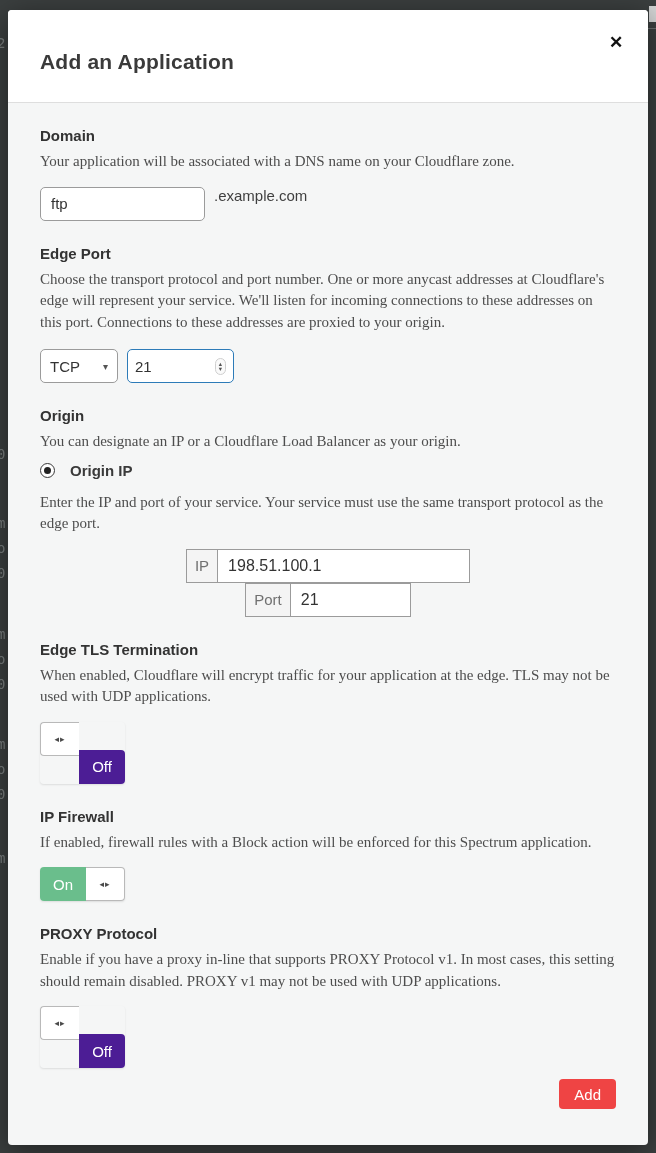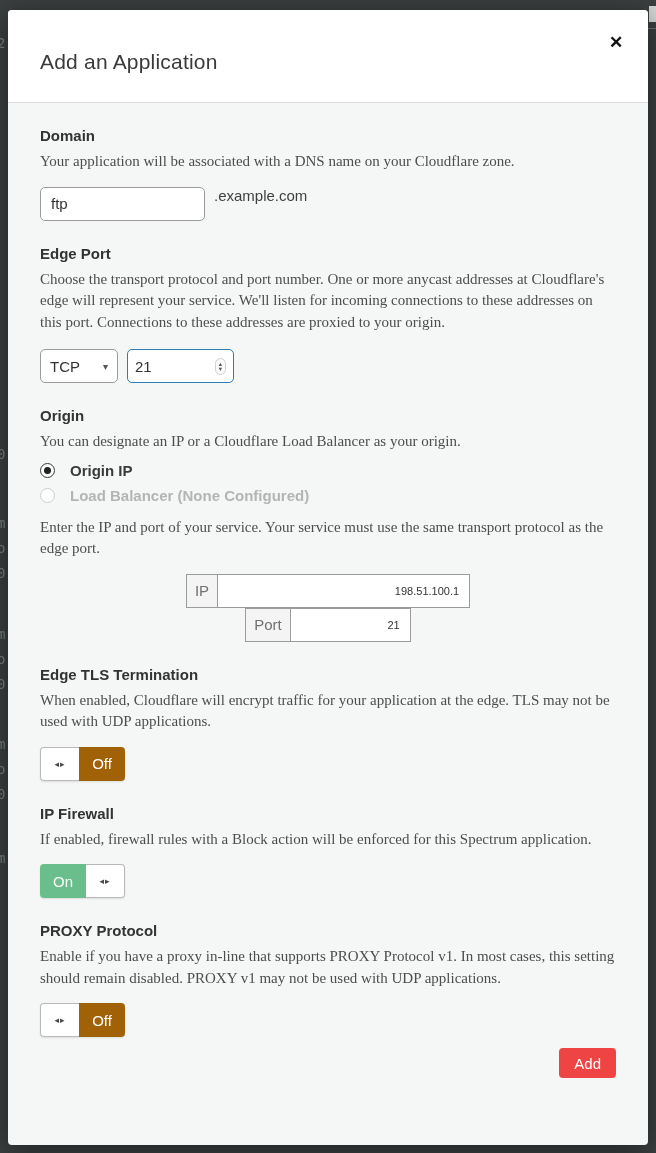--- a/index.html
+++ b/index.html
@@ -25,21 +25,21 @@
   .modal{
     position:absolute;left:8px;top:10px;width:640px;height:1135px;
     background:#f5f6f6;border-radius:4px;overflow:hidden;
     box-shadow:0 6px 30px rgba(0,0,0,.45);
   }
   .modal-header{
     background:#ffffff;height:93px;border-bottom:1px solid #dedede;
     padding:0 32px;position:relative;box-sizing:border-box;
   }
   .modal-title{
-    margin:0;padding-top:40px;font-size:21px;font-weight:400;color:#3a3a3a;letter-spacing:.2px;
+    margin:0;padding-top:40px;font-size:21px;font-weight:700;color:#3a3a3a;letter-spacing:.2px;
   }
   .close-btn{
     position:absolute;top:20px;right:20px;width:24px;height:24px;
     display:flex;align-items:center;justify-content:center;
     font-size:17px;font-weight:700;color:#111;cursor:pointer;user-select:none;
   }
   .modal-body{padding:24px 32px 0;box-sizing:border-box;}
   .section{margin-top:24px;}
   .section:first-child{margin-top:0;}
   .section h3{margin:0 0 7px;font-size:15px;font-weight:700;color:#333;}
@@ -88,39 +88,39 @@
   .radio-group{margin-bottom:9px;font-weight:bold;}
   
   .ipport-row{display:flex;align-items:center;flex-direction:column;}
   .input-group{display:flex;}
   .input-addon{
     height:34px;box-sizing:border-box;border:1px solid #9b9b9b;background:#f4f4f4;
     color:#707070;font-size:15px;display:flex;align-items:center;padding:0 8px;
   }
   .input-plain{
     height:34px;box-sizing:border-box;border:1px solid #9b9b9b;border-left:none;
-    background:#fff;padding:0 10px;font-size:11px;color:#333;
-    font-family:"Liberation Sans", sans-serif;outline:none;text-align:right;
+    background:#fff;padding:0 10px;font-size:16px;color:#333;
+    font-family:"Liberation Sans", sans-serif;outline:none;
   }
   .ip-input{width:252px;}
   .port-input{width:120px;}
   .group-gap{width:9px;}
   
   .toggle{display:inline-flex;border-radius:4px;box-shadow:0 1px 2px rgba(0,0,0,.10);cursor:pointer;}
   .toggle-seg{
     height:34px;box-sizing:border-box;display:flex;align-items:center;justify-content:center;
   }
   .seg-handle{
     width:39px;background:#fff;border:1px solid #b9b9b9;
     color:#4a4a4a;font-size:9px;letter-spacing:1px;
   }
   .seg-handle.left{border-radius:4px 0 0 4px;border-right:none;}
   .seg-handle.right{border-radius:0 4px 4px 0;border-left:none;}
   .seg-state{width:46px;font-size:15px;color:#fff;}
-  .seg-off{background:#a16207;border-radius:0 4px 4px 0;}
+  .seg-off{background:#4c1d95;border-radius:0 4px 4px 0;margin-top:28px;}
   .seg-on{background:#6abe8c;border-radius:4px 0 0 4px;}
   
   .footer-row{display:flex;justify-content:flex-end;margin-top:11px;padding-bottom:24px;}
   .add-btn{
     background:#ef4444;color:#fff;border:none;border-radius:4px;
     font-size:15px;font-family:"Liberation Sans", sans-serif;
     padding:6px 15px;height:30px;cursor:pointer;
   }
 </style>
 </head>
@@ -179,24 +179,20 @@
     </div>
 
     <div class="section">
       <h3>Origin</h3>
       <p class="tight">You can designate an IP or a Cloudflare Load Balancer as your origin.</p>
       <div class="radio-group">
         <div class="radio-row">
           <span class="radio checked"></span>
           <span class="radio-label">Origin IP</span>
         </div>
-        <div class="radio-row">
-          <span class="radio disabled"></span>
-          <span class="radio-label disabled">Load Balancer (None Configured)</span>
-        </div>
       </div>
       <p>Enter the IP and port of your service. Your service must use the same transport protocol as the edge port.</p>
       <div class="ipport-row">
         <div class="input-group">
           <span class="input-addon">IP</span>
           <input class="input-plain ip-input" type="text" value="198.51.100.1" style="">
         </div>
         <span class="group-gap"></span>
         <div class="input-group">
           <span class="input-addon">Port</span>

